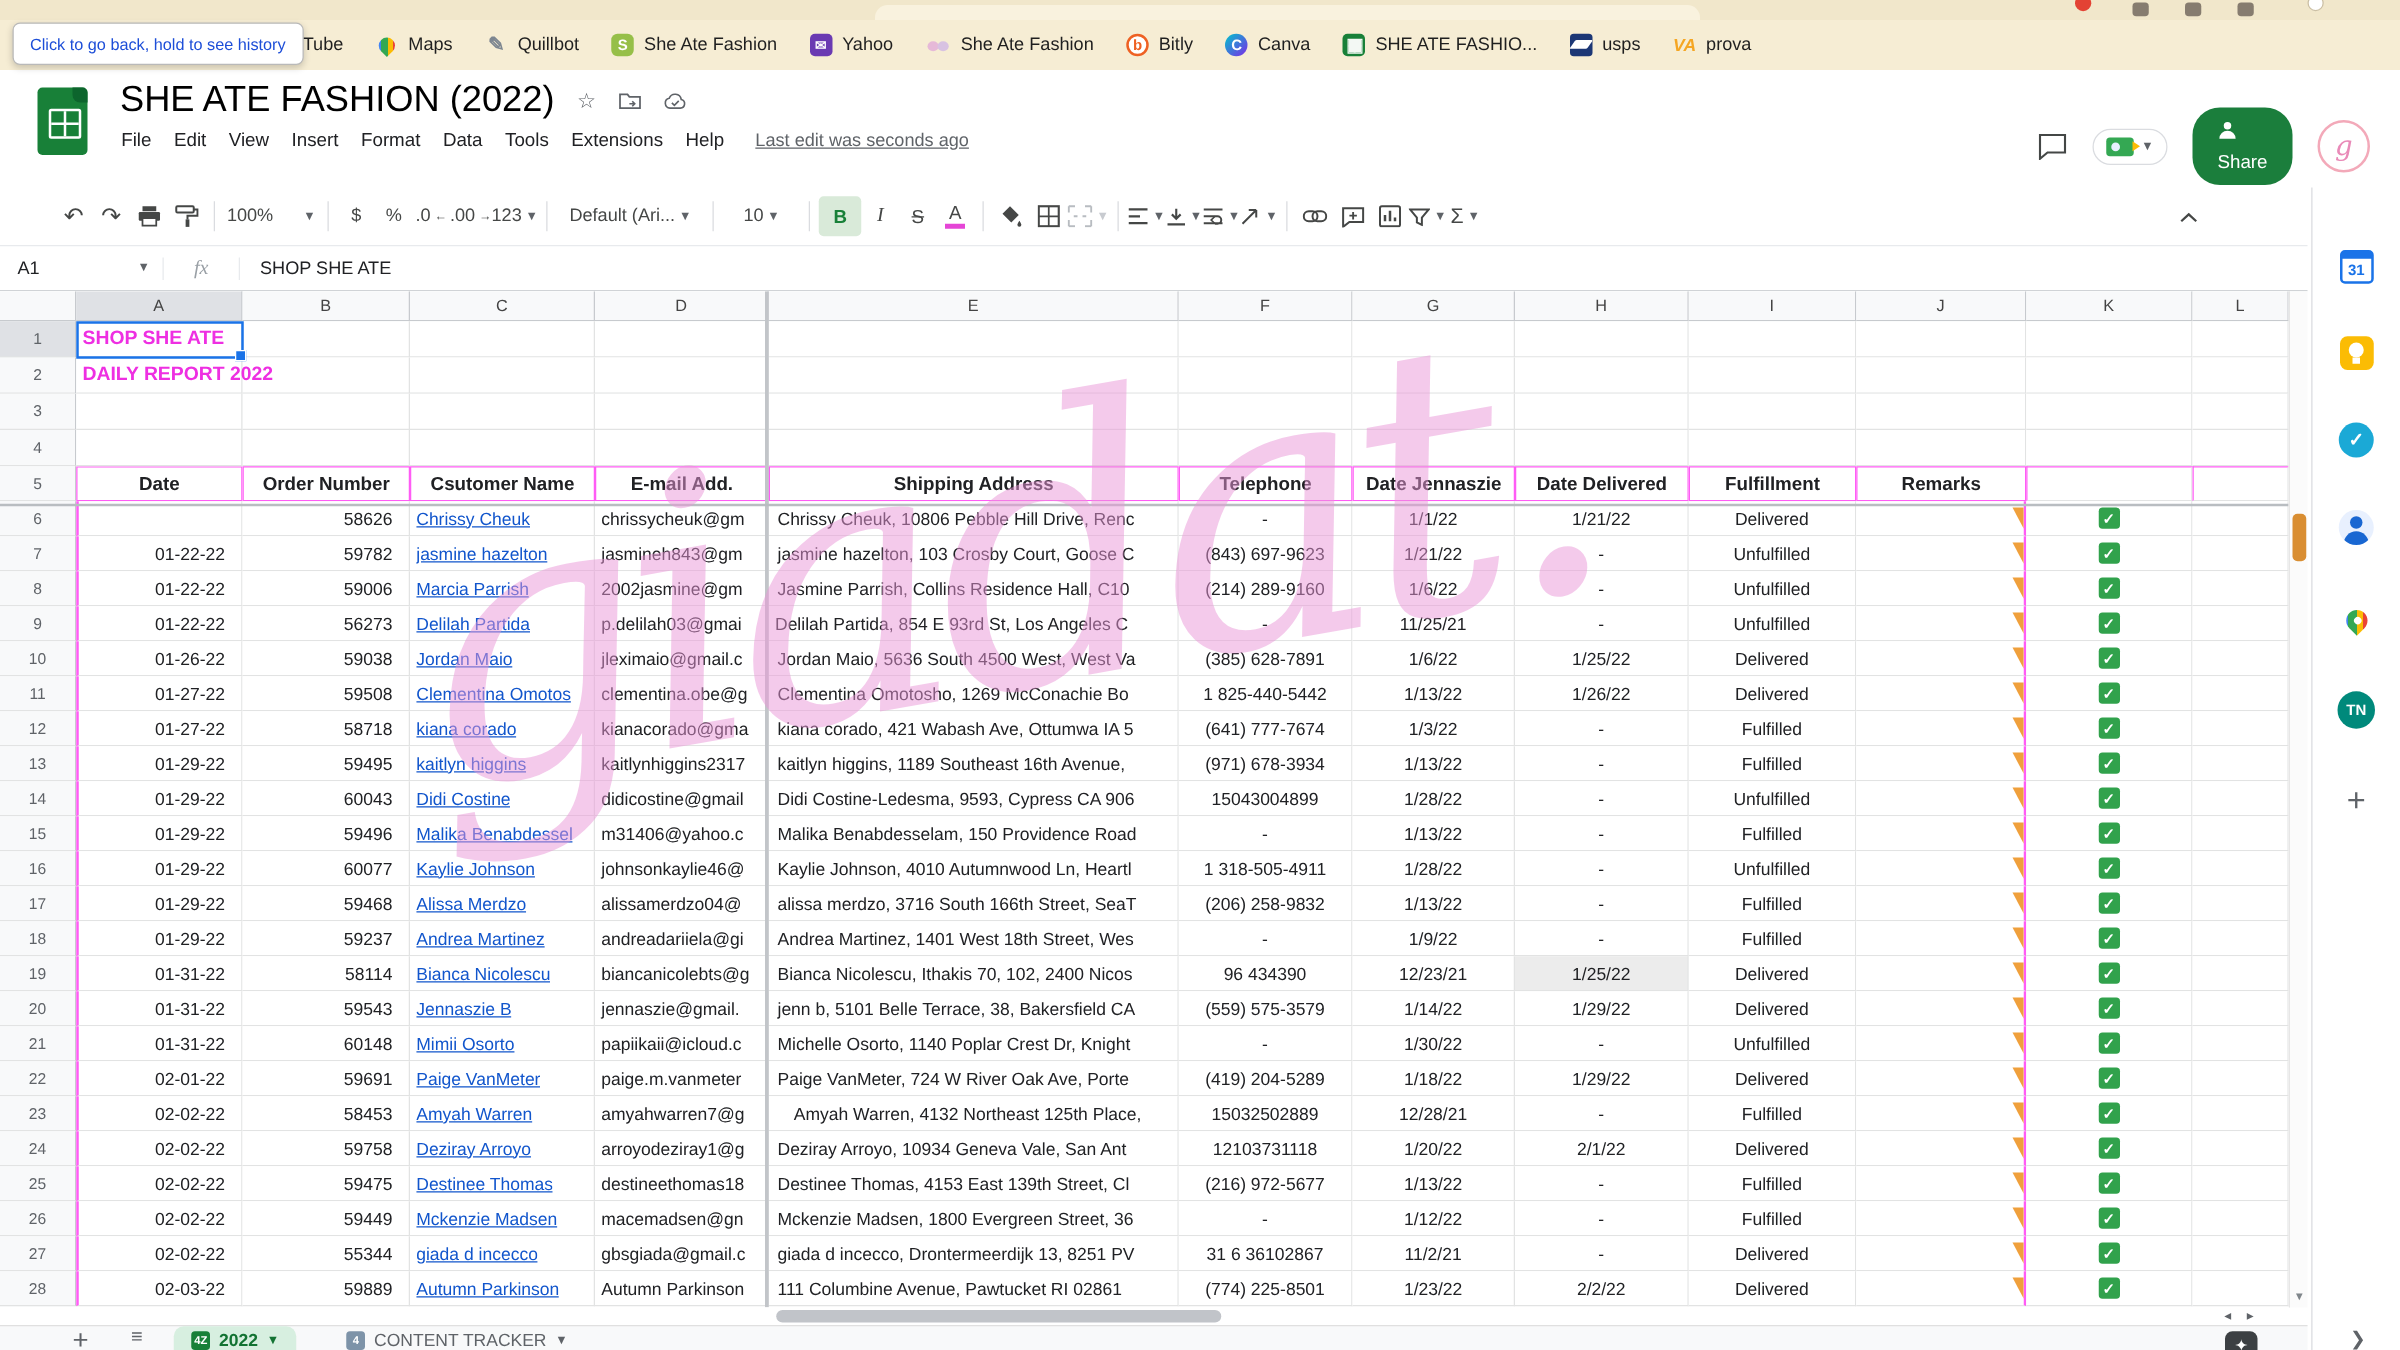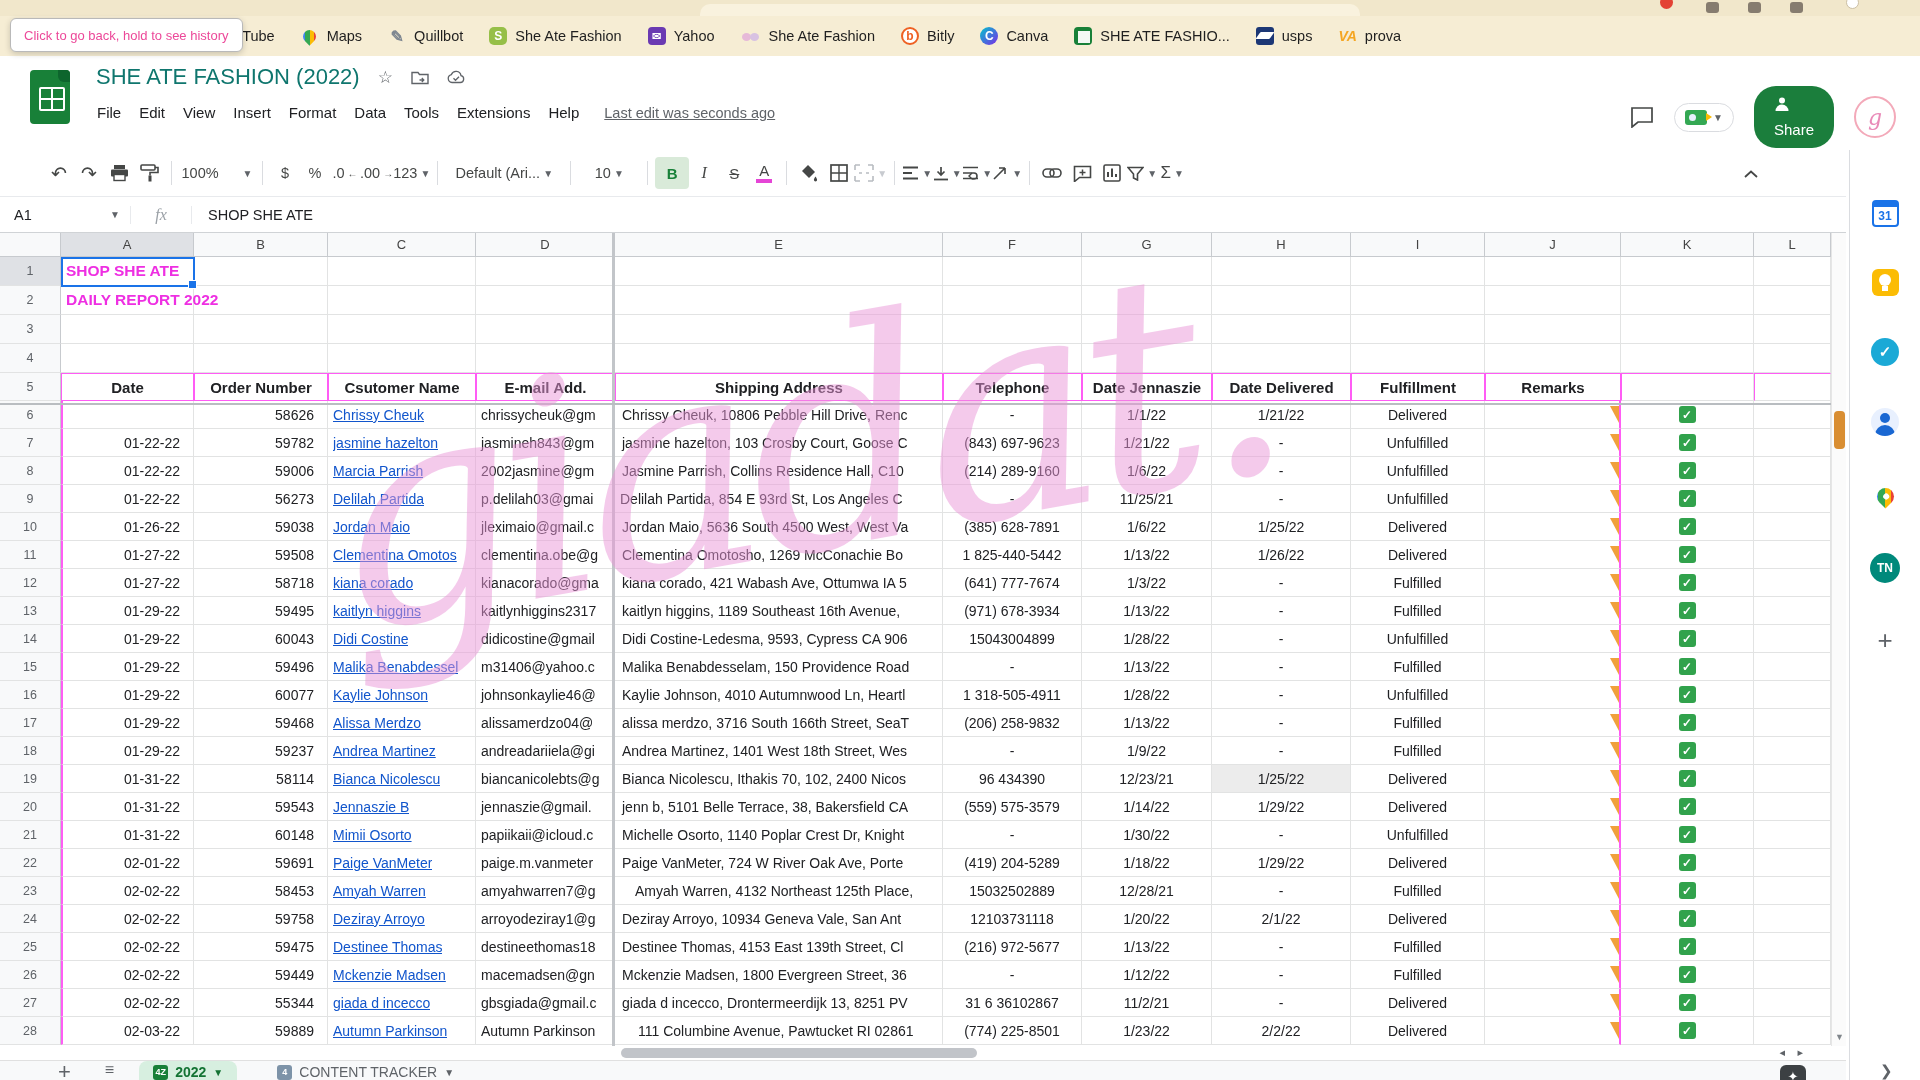--- a/index.html
+++ b/index.html
@@ -27,30 +27,30 @@
   .bitly-icon { background:#fff; border:2px solid #ee6123; border-radius:50%; color:#ee6123; font-weight:bold; font-size:12px; }
   .canva-icon { background:linear-gradient(135deg,#00c4cc,#7d2ae8); border-radius:50%; }
   .sheets-icon { background:#188038; border-radius:4px; position:relative; }
   .sheets-icon::before { content:""; position:absolute; left:4px; top:4px; width:10px; height:10px; background:
       linear-gradient(#fff,#fff) 0 4px/10px 1.5px no-repeat,
       linear-gradient(#fff,#fff) 4px 0/1.5px 10px no-repeat,
       linear-gradient(#fff,#fff) 0 0/10px 10px no-repeat; opacity:.95; border:1.5px solid #fff; }
   .usps-icon { background:#1c3775; border-radius:3px; position:relative; overflow:hidden; }
   .usps-icon::before { content:""; position:absolute; left:2px; top:5px; width:14px; height:7px; background:#fff; transform:skewX(-35deg); border-radius:1px; }
   .prova-icon { color:#f5a623; font-weight:bold; font-style:italic; font-size:14px; width:auto; }
-  #tooltip { position:absolute; left:10px; top:18px; height:30px; padding:16px 13px; background:#ffffff; border:1px solid #b9b9b9; border-radius:6px; display:flex; align-items:center; font-size:13px; color:#ec4899; box-shadow:0 2px 6px rgba(0,0,0,.18); z-index:60; white-space:nowrap; }
+  #tooltip { position:absolute; left:10px; top:18px; height:30px; padding:16px 13px; background:#ffffff; border:1px solid #b9b9b9; border-radius:6px; display:flex; align-items:center; font-size:13px; color:#1d4ed8; box-shadow:0 2px 6px rgba(0,0,0,.18); z-index:60; white-space:nowrap; }
 
   
   #sheader { position:absolute; left:0; top:56px; width:1920px; height:94px; background:#fff; }
   #logo { position:absolute; left:30px; top:14px; width:40px; height:54px; background:#188038; border-radius:4px; }
   #logo::after { content:""; position:absolute; left:9px; top:17px; width:22px; height:20px;
      background: linear-gradient(#fff,#fff) 0 9px/22px 2px no-repeat, linear-gradient(#fff,#fff) 10px 0/2px 20px no-repeat; border:2px solid #fff; border-radius:2px; }
   #logo .fold { position:absolute; right:0; top:0; width:12px; height:12px; background:#0d652d; border-radius:0 4px 0 6px; }
   #title-row { position:absolute; left:96px; top:8px; display:flex; align-items:center; gap:18px; }
-  #doc-title { font-size:22px; color:#0f766e; }
+  #doc-title { font-size:29px; color:#000000; }
   .title-ic { color:#5f6368; font-size:17px; cursor:pointer; }
   #menubar { position:absolute; left:88px; top:44px; display:flex; align-items:center; }
   .menu-item { font-size:15px; color:#202124; padding:4px 9px; border-radius:4px; cursor:pointer; }
   #last-edit { font-size:14.5px; color:#5f6368; text-decoration:underline; margin-left:16px; cursor:pointer; }
   #hdr-right { position:absolute; right:24px; top:30px; display:flex; align-items:center; gap:20px; }
   #comment-btn svg { display:block; }
   #meet-pill { display:flex; align-items:center; gap:6px; border:1px solid #dadce0; border-radius:20px; padding:6px 10px; background:#fff; cursor:pointer; }
   #cam { width:22px; height:15px; background:#34a853; border-radius:3px; position:relative; }
   #cam::before { content:""; position:absolute; right:-5px; top:3px; border-left:6px solid #fbbc04; border-top:4px solid transparent; border-bottom:4px solid transparent; }
   #cam::after { content:""; position:absolute; left:4px; top:4px; width:7px; height:7px; background:#e8f0fe; border-radius:50%; }
@@ -965,21 +965,21 @@
         <div class="cell" style="width: 77px; height: 28px;"></div>
       </div>
       <div class="grow">
         <div class="gut" style="width: 61px; height: 28px;">28</div>
         <div class="cell al-r" style="width: 133px; height: 28px; border-left: 2px solid rgb(255, 92, 245);">02-03-22</div>
         <div class="cell al-r" style="width: 134px; height: 28px;">59889</div>
         <div class="cell al-l" style="width: 148px; height: 28px;">
           <span class="link">Autumn Parkinson</span>
         </div>
         <div class="cell al-l" style="width: 139px; height: 28px;">Autumn Parkinson</div>
-        <div class="cell al-l" style="width: 328px; height: 28px; padding-left: 23px;">111 Columbine Avenue, Pawtucket RI 02861</div>
+        <div class="cell al-l" style="width: 328px; height: 28px; padding-left: 7px;">111 Columbine Avenue, Pawtucket RI 02861</div>
         <div class="cell al-c" style="width: 139px; height: 28px;">(774) 225-8501</div>
         <div class="cell al-c" style="width: 130px; height: 28px;">1/23/22</div>
         <div class="cell al-c" style="width: 139px; height: 28px;">2/2/22</div>
         <div class="cell al-c" style="width: 134px; height: 28px;">Delivered</div>
         <div class="cell" style="width: 136px; height: 28px; border-right: 2px solid rgb(255, 92, 245);">
           <div class="notefold"></div>
         </div>
         <div class="cell al-c" style="width: 133px; height: 28px;">
           <div class="chkbox">✓</div>
         </div>

